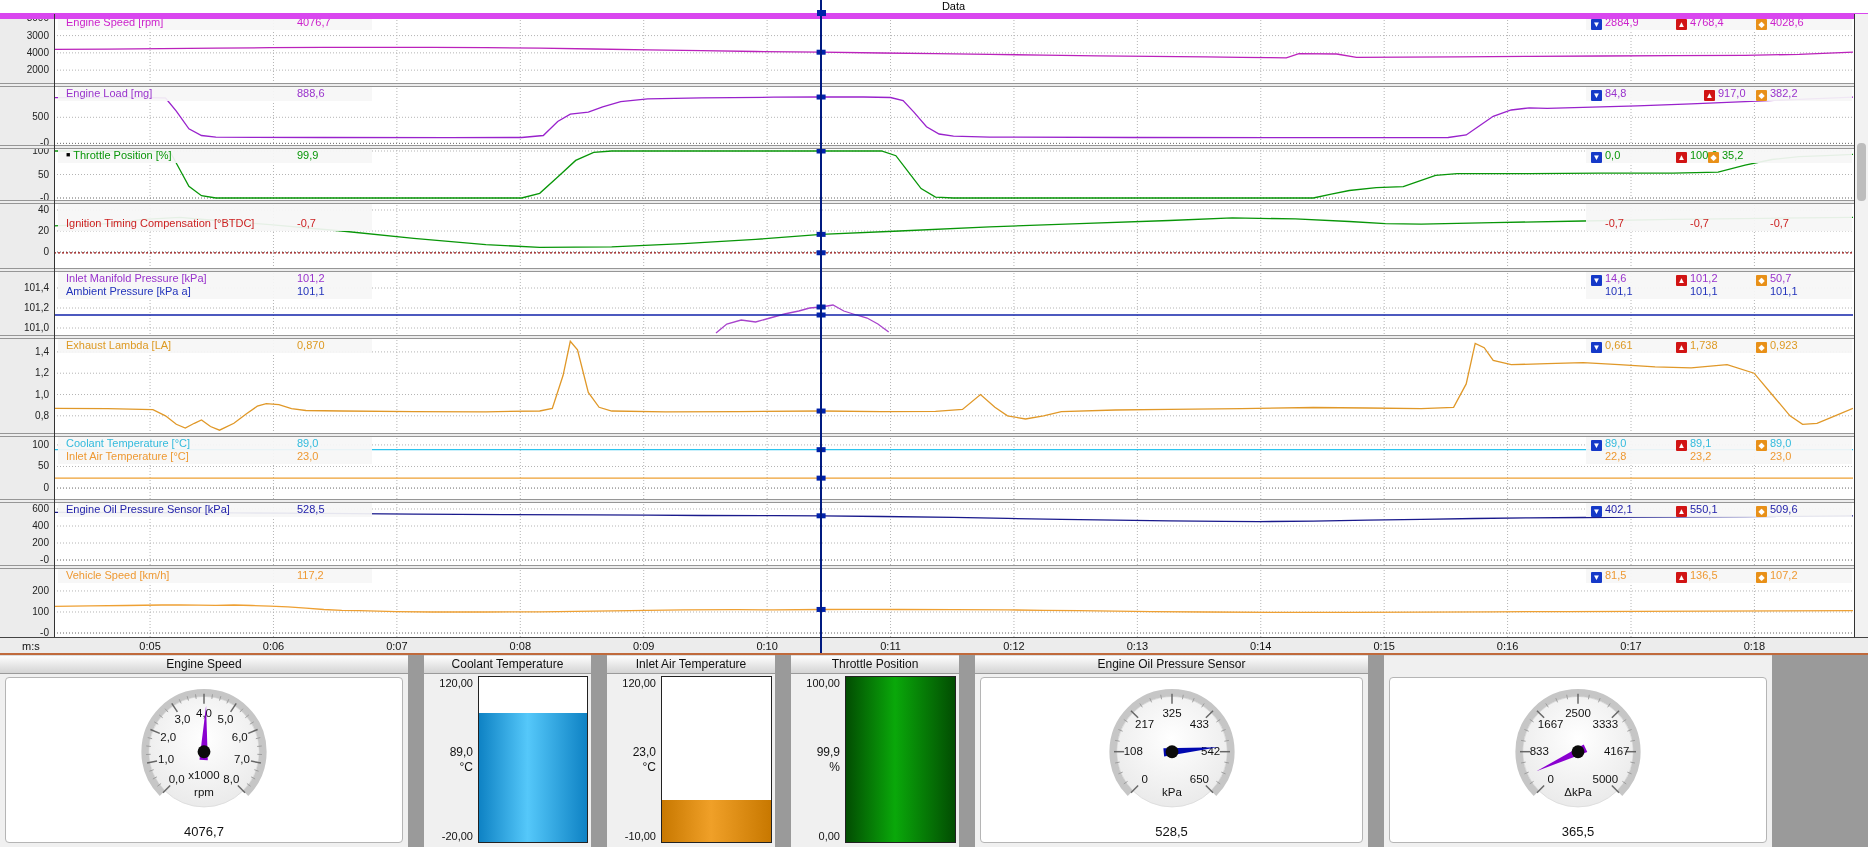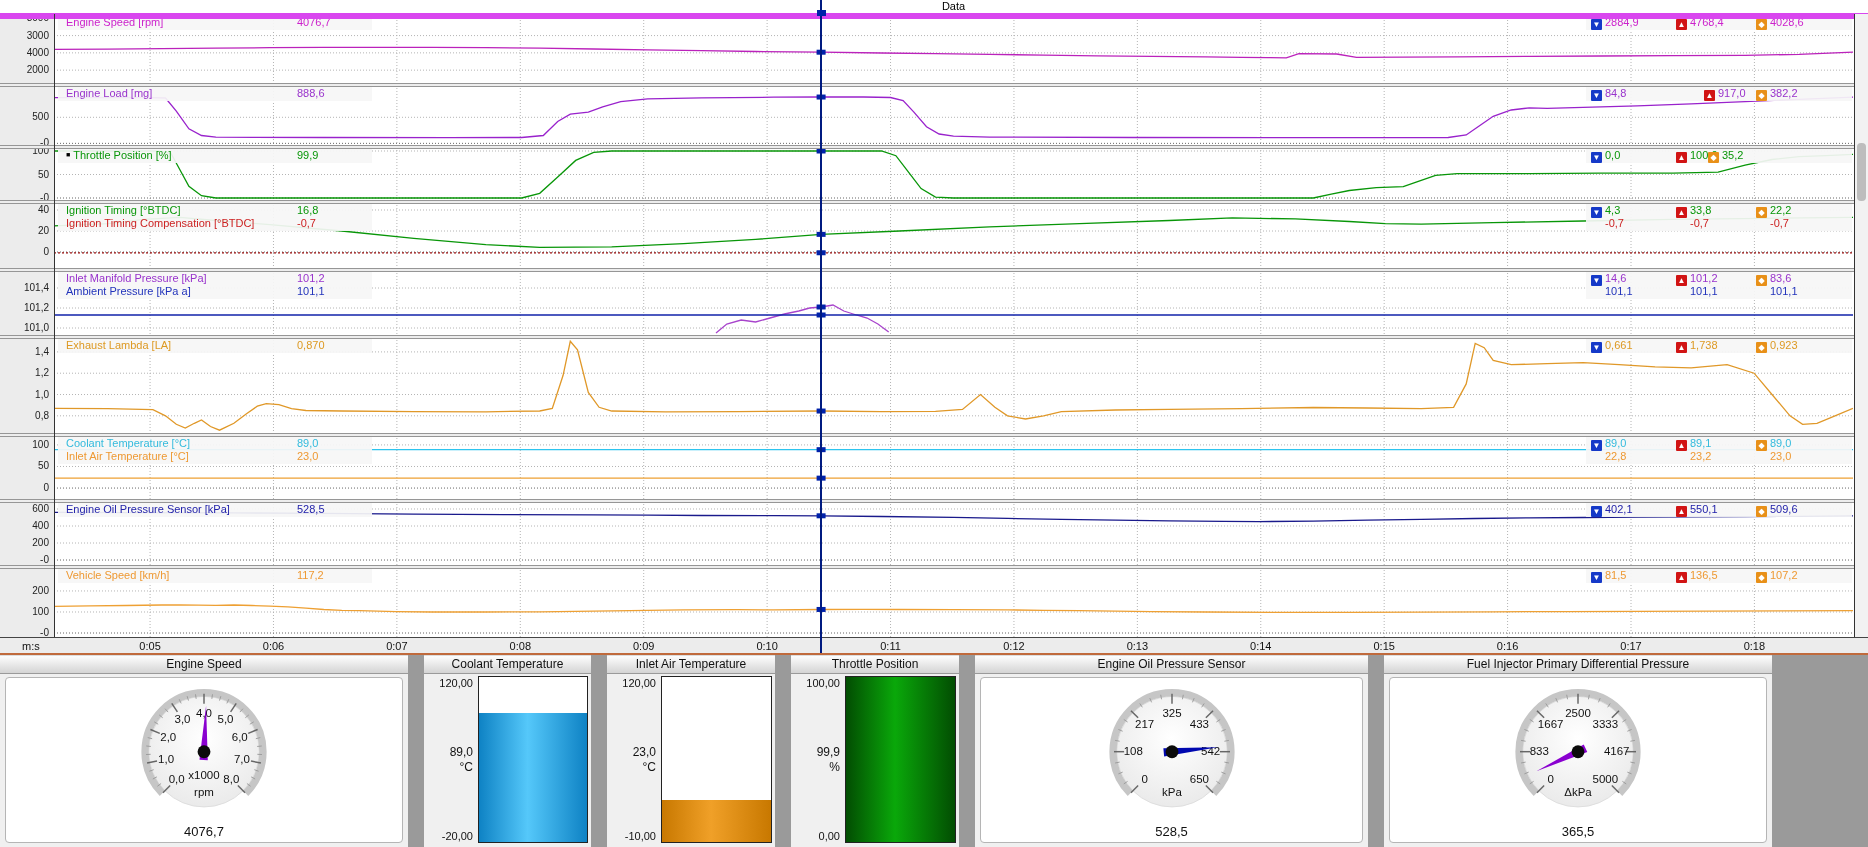--- a/index.html
+++ b/index.html
@@ -192,27 +192,20 @@
           <polyline points="0.0,23.8 54.0,21.7 90.0,17.4 125.9,15.3 161.9,18.5 215.9,22.7 287.8,29.0 359.8,36.4 431.8,42.7 485.7,45.3 557.7,44.8 629.6,41.6 701.6,37.4 767.1,32.4 845.5,29.0 935.5,24.8 1025.4,21.7 1115.4,18.5 1178.3,15.9 1241.3,16.9 1295.3,19.5 1331.3,21.7 1367.2,22.2 1439.2,20.6 1529.1,19.0 1619.1,17.4 1709.0,16.4 1799.0,15.3" fill="none" stroke="#089608" stroke-width="1.3"></polyline>
           <polyline points="0.0,50.8 1799.0,50.8" fill="none" stroke="#991111" stroke-width="1.3" stroke-dasharray="2 2"></polyline>
           <rect x="762.5936" y="29.870942812982996" width="9" height="5" fill="#0022aa"></rect>
           <rect x="762.5936" y="48.26352395672334" width="9" height="5" fill="#0022aa"></rect>
         </svg>
         <span class="tick" style="top: 1.98764px;">40</span>
         <span class="tick" style="top: 23.0077px;">20</span>
         <span class="tick" style="top: 44.0278px;">0</span>
         <div class="lblbg" style="top: 1px; height: 28px;"></div>
         <div class="statbg" style="top: 1px; height: 28px;"></div>
-        <div class="chrow" style="top: 2px; left: 0px; width: 1868px; color: rgb(8, 150, 8);">
-          <span class="chlabel">Ignition Timing [°BTDC]</span>
-          <span class="chval">16,8</span>
-          <span class="statgrp" style="left: 1591px;"><span class="sicon" style="background: rgb(21, 57, 200);">▼</span><span>4,3</span></span>
-          <span class="statgrp" style="left: 1676px;"><span class="sicon" style="background: rgb(209, 20, 20);">▲</span><span>33,8</span></span>
-          <span class="statgrp" style="left: 1756px;"><span class="sicon" style="background: rgb(232, 144, 24);">◆</span><span>22,2</span></span>
-        </div>
         <div class="chrow" style="top: 15px; left: 0px; width: 1868px; color: rgb(204, 34, 34);">
           <span class="chlabel">Ignition Timing Compensation [°BTDC]</span>
           <span class="chval">-0,7</span>
           <span class="statgrp" style="left: 1605px;"><span>-0,7</span></span>
           <span class="statgrp" style="left: 1690px;"><span>-0,7</span></span>
           <span class="statgrp" style="left: 1770px;"><span>-0,7</span></span>
         </div>
       </div>
       <div class="ssep" style="top: 200px;"></div>
       <div class="strip" style="top: 270px; height: 67px;">
@@ -242,21 +235,21 @@
         <span class="tick" style="top: 12px;">101,4</span>
         <span class="tick" style="top: 32px;">101,2</span>
         <span class="tick" style="top: 52px;">101,0</span>
         <div class="lblbg" style="top: 1px; height: 28px;"></div>
         <div class="statbg" style="top: 1px; height: 28px;"></div>
         <div class="chrow" style="top: 2px; left: 0px; width: 1868px; color: rgb(153, 51, 204);">
           <span class="chlabel">Inlet Manifold Pressure [kPa]</span>
           <span class="chval">101,2</span>
           <span class="statgrp" style="left: 1591px;"><span class="sicon" style="background: rgb(21, 57, 200);">▼</span><span>14,6</span></span>
           <span class="statgrp" style="left: 1676px;"><span class="sicon" style="background: rgb(209, 20, 20);">▲</span><span>101,2</span></span>
-          <span class="statgrp" style="left: 1756px;"><span class="sicon" style="background: rgb(232, 144, 24);">◆</span><span>83,6</span></span>
+          <span class="statgrp" style="left: 1756px;"><span class="sicon" style="background: rgb(232, 144, 24);">◆</span><span>50,7</span></span>
         </div>
         <div class="chrow" style="top: 15px; left: 0px; width: 1868px; color: rgb(34, 51, 187);">
           <span class="chlabel">Ambient Pressure [kPa a]</span>
           <span class="chval">101,1</span>
           <span class="statgrp" style="left: 1605px;"><span>101,1</span></span>
           <span class="statgrp" style="left: 1690px;"><span>101,1</span></span>
           <span class="statgrp" style="left: 1770px;"><span>101,1</span></span>
         </div>
       </div>
       <div class="ssep" style="top: 268px;"></div>
@@ -574,21 +567,20 @@
             <line x1="152" y1="80" x2="163" y2="80" stroke="#666" stroke-width="1.6"></line>
             <text x="142" y="84" text-anchor="middle" font-size="12.5" fill="#111" font-family="Liberation Sans, sans-serif">542</text>
             <line x1="136.76955262170048" y1="116.76955262170047" x2="144.5477272147525" y2="124.54772721475248" stroke="#666" stroke-width="1.6"></line>
             <text x="129.698484809835" y="113.698484809835" text-anchor="middle" font-size="12.5" fill="#111" font-family="Liberation Sans, sans-serif">650</text>
             <text x="100" y="128" text-anchor="middle" font-size="12.5" fill="#111" font-family="Liberation Sans, sans-serif">kPa</text>
             <polygon points="0,-50 4.5,9 -4.5,9" fill="#0008b0" transform="translate(100,80) rotate(84.53076923076921)"></polygon>
             <circle cx="100" cy="80" r="7" fill="#0b0b0b"></circle>
           </svg><div class="gval">528,5</div></div>
       </div>
       <div class="gpanel" style="width: 388px;">
-        <div class="ghead">Fuel Injector Primary Differential Pressure</div>
         <div class="dialbox"><svg viewBox="0 0 200 152" width="200" height="140">
             <defs>
               <radialGradient id="fg5" cx="50%" cy="38%" r="75%">
                 <stop offset="0%" stop-color="#ffffff"></stop>
                 <stop offset="100%" stop-color="#e6e6e6"></stop>
               </radialGradient>
             </defs>
             <circle cx="100" cy="80" r="60" fill="url(#fg5)" stroke="#dcdcdc"></circle>
             <path d="M 54.745166004060955 125.25483399593904 A 64 64 0 1 1 145.25483399593904 125.25483399593904" fill="none" stroke="#c6c6c6" stroke-width="8"></path>
             <line x1="51.77476248645238" y1="112.22307351513693" x2="47.61741442493966" y2="115.00092468023495" stroke="#999" stroke-width="1"></line>

